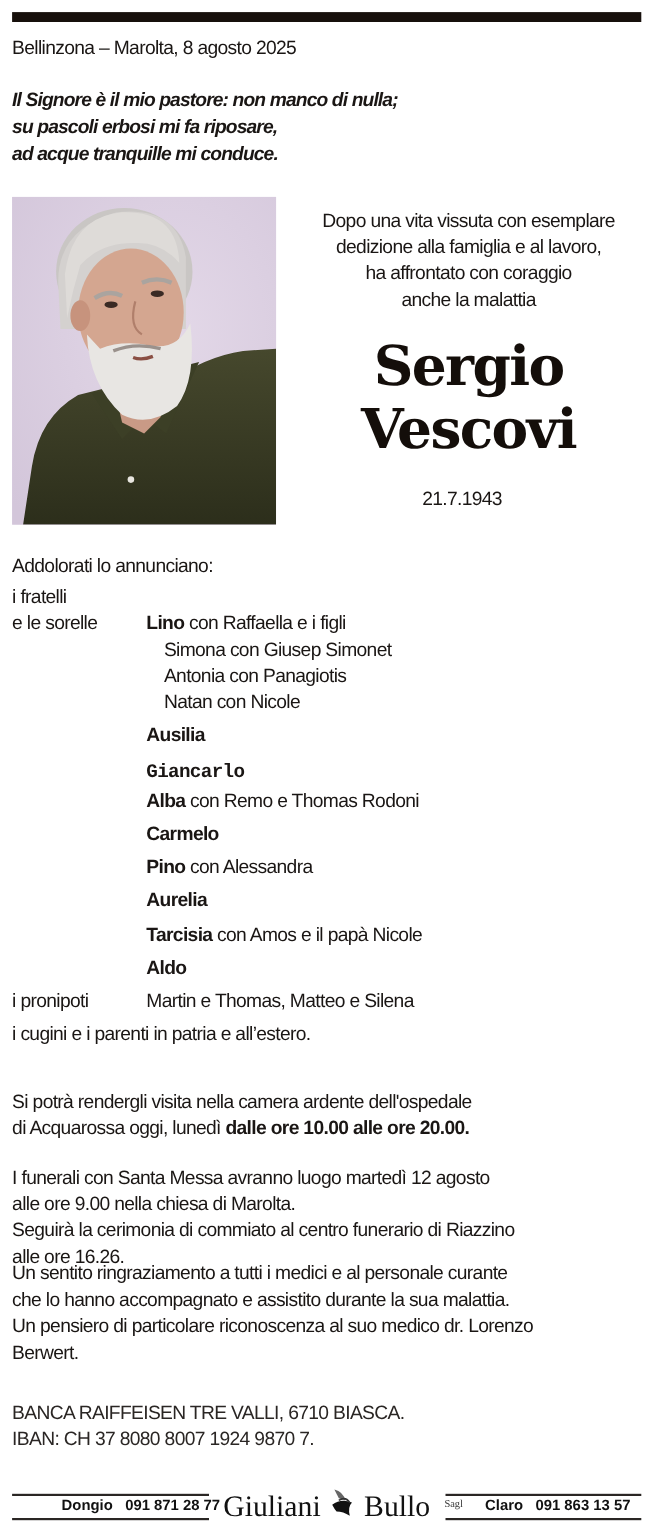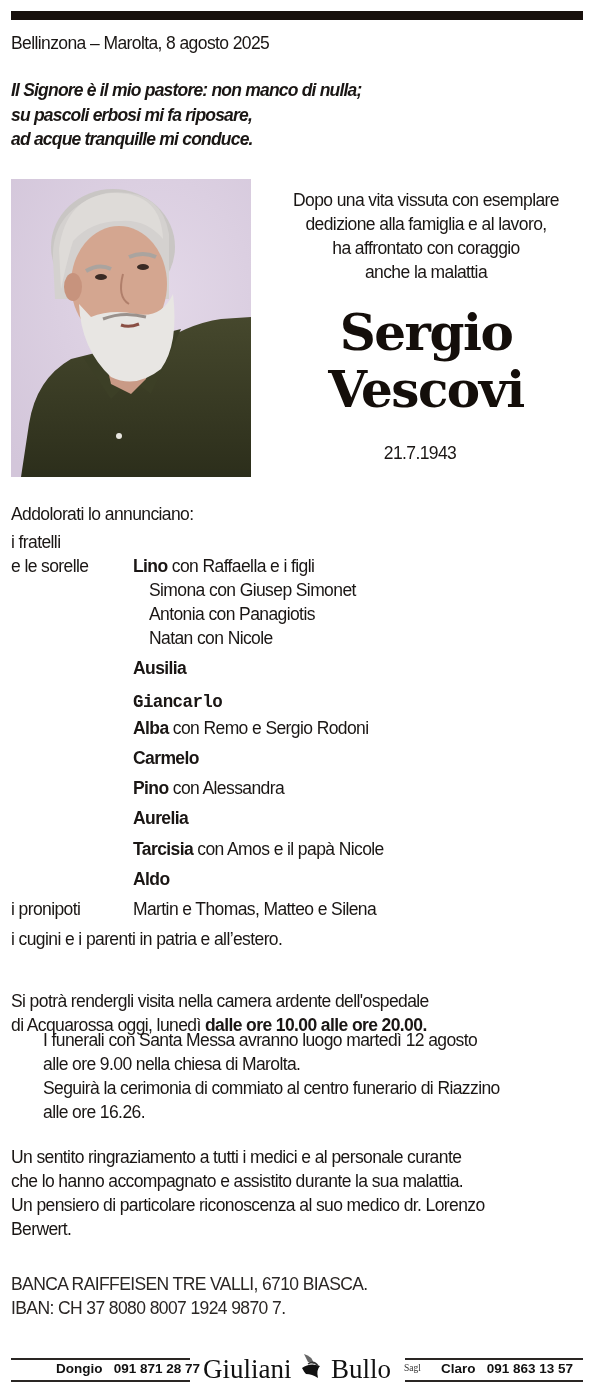--- a/index.html
+++ b/index.html
@@ -111,21 +111,21 @@
 <div class="abs fam-sub" style="top:604px;">Antonia con Panagiotis</div>
 <div class="abs fam-sub" style="top:628px;">Natan con Nicole</div>
 
 <div class="abs fam-right" style="top:658px;">
   <b>Ausilia</b><span></span>
 </div>
 <div class="abs fam-right" style="top:692px;font-family:Liberation Mono, monospace;">
   <b>Giancarlo</b><span></span>
 </div>
 <div class="abs fam-right" style="top:718px;">
-  <b>Alba</b><span> con Remo e Sergio Rodoni</span>
+  <b>Alba</b><span> con Remo e Thomas Rodoni</span>
 </div>
 <div class="abs fam-right" style="top:748px;">
   <b>Carmelo</b><span></span>
 </div>
 <div class="abs fam-right" style="top:778px;">
   <b>Pino</b><span> con Alessandra</span>
 </div>
 <div class="abs fam-right" style="top:808px;">
   <b>Aurelia</b><span></span>
 </div>
@@ -138,21 +138,21 @@
 
 <div class="abs fam-left" style="top:899px;">i pronipoti</div>
 <div class="abs fam-right" style="top:899px;">Martin e Thomas, Matteo e Silena</div>
 <div class="abs fam-left" style="top:929px;">i cugini e i parenti in patria e all’estero.</div>
 
 <div class="abs para" style="top:989px;">
   <div>Si potrà rendergli visita nella camera ardente dell'ospedale</div>
   <div><span>di Acquarossa oggi, lunedì </span><b>dalle ore 10.00 alle ore 20.00.</b></div>
 </div>
 
-<div class="abs para" style="top:1028px;margin-left:32px;">
+<div class="abs para" style="top:1058px;">
   <div>I funerali con Santa Messa avranno luogo martedì 12 agosto</div>
   <div>alle ore 9.00 nella chiesa di Marolta.</div>
   <div>Seguirà la cerimonia di commiato al centro funerario di Riazzino</div>
   <div>alle ore 16.26.</div>
 </div>
 
 <div class="abs para" style="top:1145px;">
   <div>Un sentito ringraziamento a tutti i medici e al personale curante</div>
   <div>che lo hanno accompagnato e assistito durante la sua malattia.</div>
   <div>Un pensiero di particolare riconoscenza al suo medico dr. Lorenzo</div>

